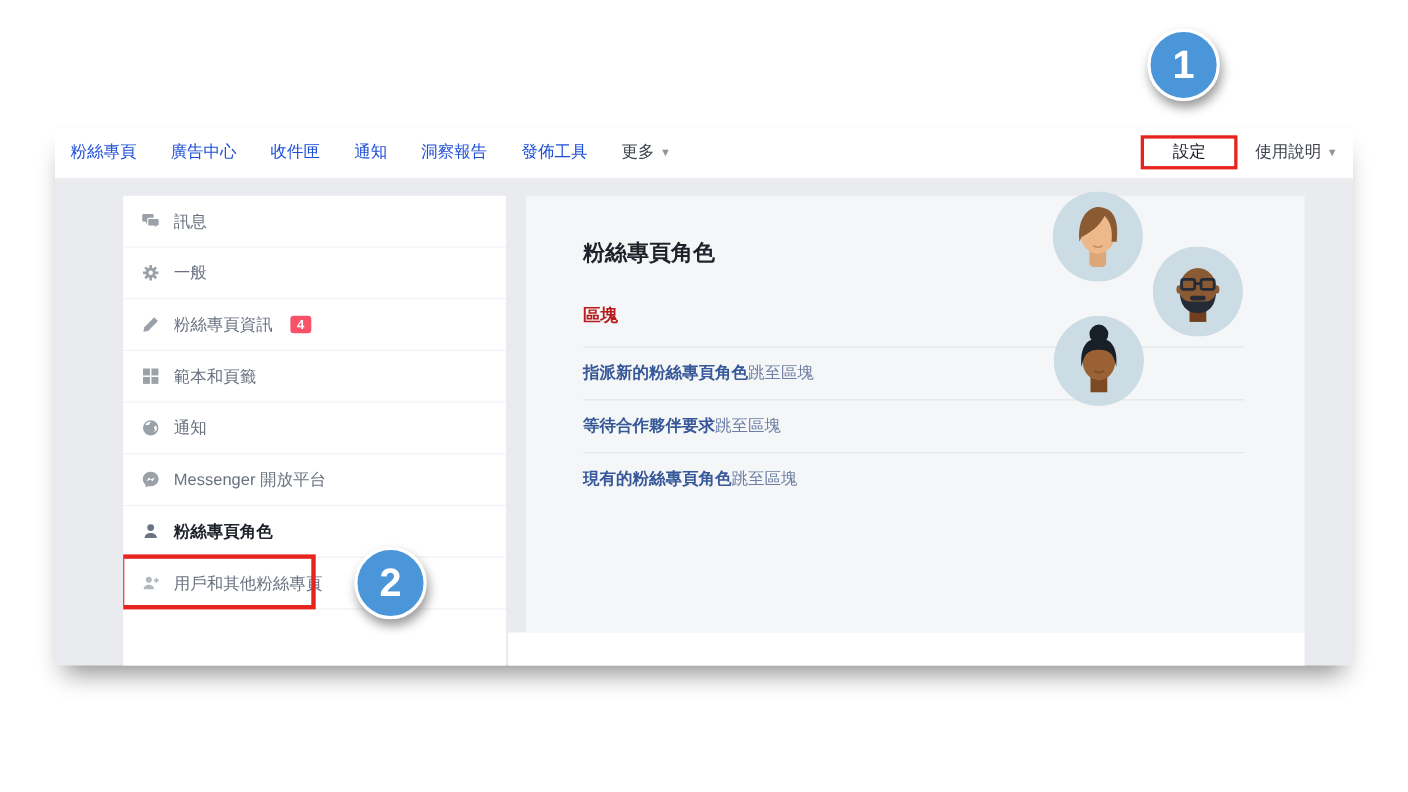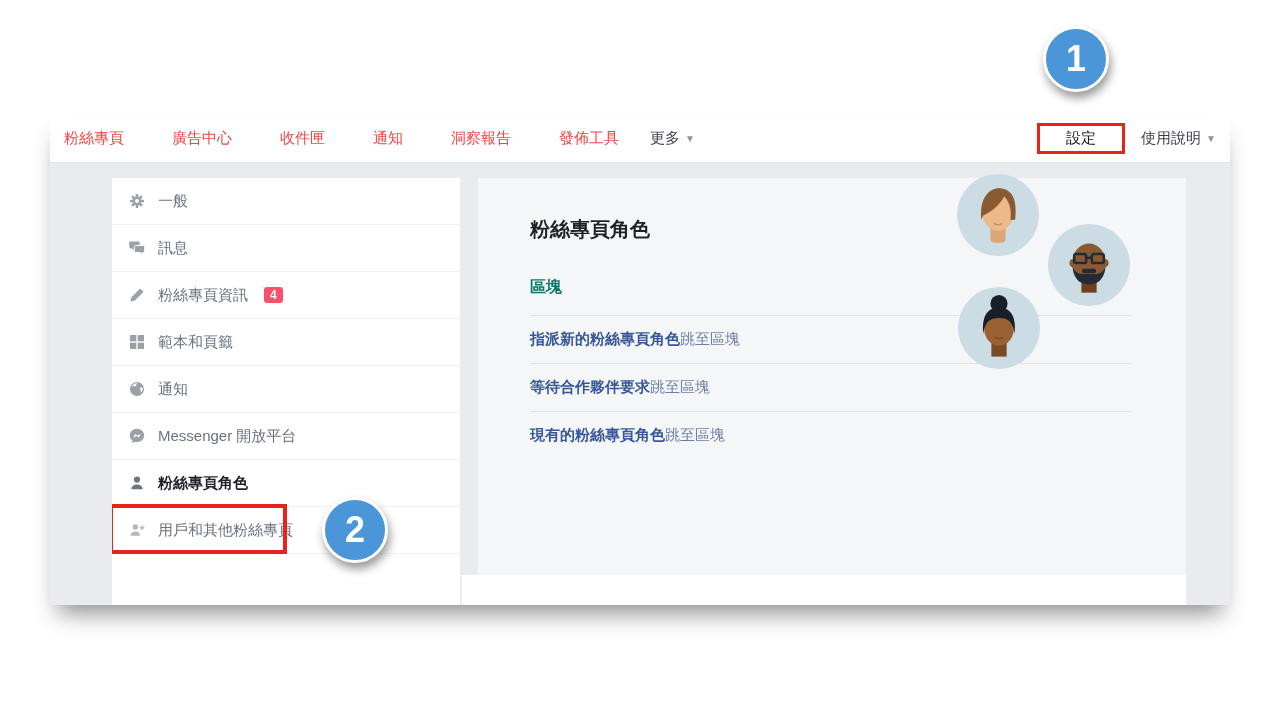--- a/index.html
+++ b/index.html
@@ -7,21 +7,21 @@
     font-family:"Liberation Sans","DejaVu Sans",sans-serif; }
   .stage { position:relative; width:1280px; height:720px; }
 
   
   .card { position:absolute; left:50px; top:115px; width:1180px; height:490px;
     background:#e9ebee; box-shadow:0 16px 22px -8px rgba(0,0,0,.45); }
 
   
   .topnav { position:absolute; left:0; top:0; width:1180px; height:48px; background:#fff;
     border-bottom:1px solid #e4e6e9; display:flex; align-items:center; padding:0 14px; }
-  .nav-items { display:flex; gap:48px; font-size:15px; color:#ef4444; white-space:nowrap; }
+  .nav-items { display:flex; gap:31px; font-size:15px; color:#1d4ed8; white-space:nowrap; }
   .nav-item { cursor:pointer; }
   .caret { font-size:10px; color:#8d949e; margin-left:5px; vertical-align:1px; }
   .nav-spacer { flex:1; }
   .settings-box { border:3px solid #e7231d; padding:3px 26px; margin-right:16px;
     font-size:15px; font-weight:normal; color:#141823; cursor:pointer; white-space:nowrap; }
   .help-item { font-size:15px; color:#3d434d; cursor:pointer; white-space:nowrap; }
 
   
   .sidebar { position:absolute; left:62px; top:63px; width:348px; height:427px;
     background:#fff; overflow:hidden; }
@@ -35,21 +35,21 @@
     border:4px solid #e7231d; pointer-events:none; z-index:4; }
 
   
   .main-panel { position:absolute; left:428px; top:63px; width:708px; height:397px;
     background:#f5f6f7; }
   .content { position:absolute; left:52px; top:0; width:610px; }
   .page-title { margin-top:38px; font-size:20px; font-weight:bold; color:#1d2129; }
   .page-desc { margin-top:15px; font-size:15px; line-height:25px; color:#90949c; width:424px; }
   .learn-link { color:#365899; font-weight:bold; cursor:pointer; }
   .sections { margin-top:34px; width:601px; }
-  .sections-header { font-size:16px; font-weight:bold; color:#0f766e; padding-bottom:17px; }
+  .sections-header { font-size:16px; font-weight:bold; color:#b91c1c; padding-bottom:17px; }
   .section-row { display:flex; justify-content:flex-start; align-items:center;
     height:48px; border-top:1px solid #e2e4e8; font-size:15px; }
   .row-label { color:#365899; font-weight:bold; cursor:pointer; }
   .row-action { color:#6d7fa5; cursor:pointer; }
 
   .avatar { position:absolute; width:82px; height:82px; }
   .avatar svg { display:block; }
   .av1 { left:479px; top:-4px; }
   .av2 { left:570px; top:46px; }
   .av3 { left:480px; top:109px; }
@@ -90,40 +90,40 @@
       <div class="help-item">
         <span>使用說明</span><span class="caret">▼</span>
       </div>
     </div>
 
     <div class="sidebar">
       <div id="sidebar-rows">
           <div class="side-row">
             <span class="sicon">
               <svg width="16" height="16" viewBox="0 0 16 16">
+                <path d="M1.5 1.5h8a1.2 1.2 0 0 1 1.2 1.2v4.6A1.2 1.2 0 0 1 9.5 8.5H6l-2.3 2.2V8.5H1.5A1.2 1.2 0 0 1 .3 7.3V2.7A1.2 1.2 0 0 1 1.5 1.5z" fill="#9aa1a9"></path>
+                <path d="M6.5 5.5h8a1.2 1.2 0 0 1 1.2 1.2v4.6a1.2 1.2 0 0 1-1.2 1.2h-1v2.3l-2.4-2.3H6.5a1.2 1.2 0 0 1-1.2-1.2V6.7a1.2 1.2 0 0 1 1.2-1.2z" fill="#9aa1a9" stroke="#fff" stroke-width="1"></path>
+              </svg>
+            </span>
+            <span>訊息</span>
+          </div>
+          <div class="side-row">
+            <span class="sicon">
+              <svg width="16" height="16" viewBox="0 0 16 16">
                 <g fill="#9aa1a9">
                   <rect x="6.8" y="1" width="2.4" height="14"></rect>
                   <rect x="1" y="6.8" width="14" height="2.4"></rect>
                   <rect x="6.8" y="1" width="2.4" height="14" transform="rotate(45 8 8)"></rect>
                   <rect x="6.8" y="1" width="2.4" height="14" transform="rotate(-45 8 8)"></rect>
                   <circle cx="8" cy="8" r="4.6"></circle>
                   <circle cx="8" cy="8" r="2" fill="#fff"></circle>
                 </g>
               </svg>
             </span>
             <span>一般</span>
-          </div>
-          <div class="side-row">
-            <span class="sicon">
-              <svg width="16" height="16" viewBox="0 0 16 16">
-                <path d="M1.5 1.5h8a1.2 1.2 0 0 1 1.2 1.2v4.6A1.2 1.2 0 0 1 9.5 8.5H6l-2.3 2.2V8.5H1.5A1.2 1.2 0 0 1 .3 7.3V2.7A1.2 1.2 0 0 1 1.5 1.5z" fill="#9aa1a9"></path>
-                <path d="M6.5 5.5h8a1.2 1.2 0 0 1 1.2 1.2v4.6a1.2 1.2 0 0 1-1.2 1.2h-1v2.3l-2.4-2.3H6.5a1.2 1.2 0 0 1-1.2-1.2V6.7a1.2 1.2 0 0 1 1.2-1.2z" fill="#9aa1a9" stroke="#fff" stroke-width="1"></path>
-              </svg>
-            </span>
-            <span>訊息</span>
           </div>
           <div class="side-row">
             <span class="sicon">
               <svg width="16" height="16" viewBox="0 0 16 16">
                 <path d="M11.2 1.4l3.4 3.4-9 9-4.2 .8.8-4.2z" fill="#9aa1a9"></path>
               </svg>
             </span>
             <span>粉絲專頁資訊</span>
             <span class="side-badge">4</span>
           </div>

